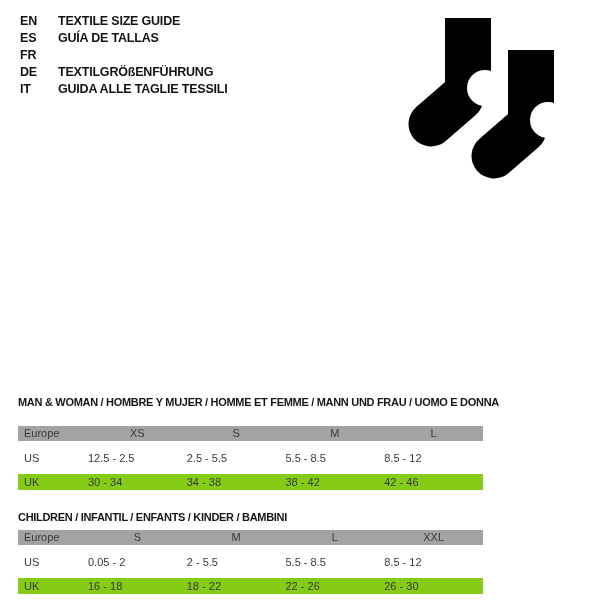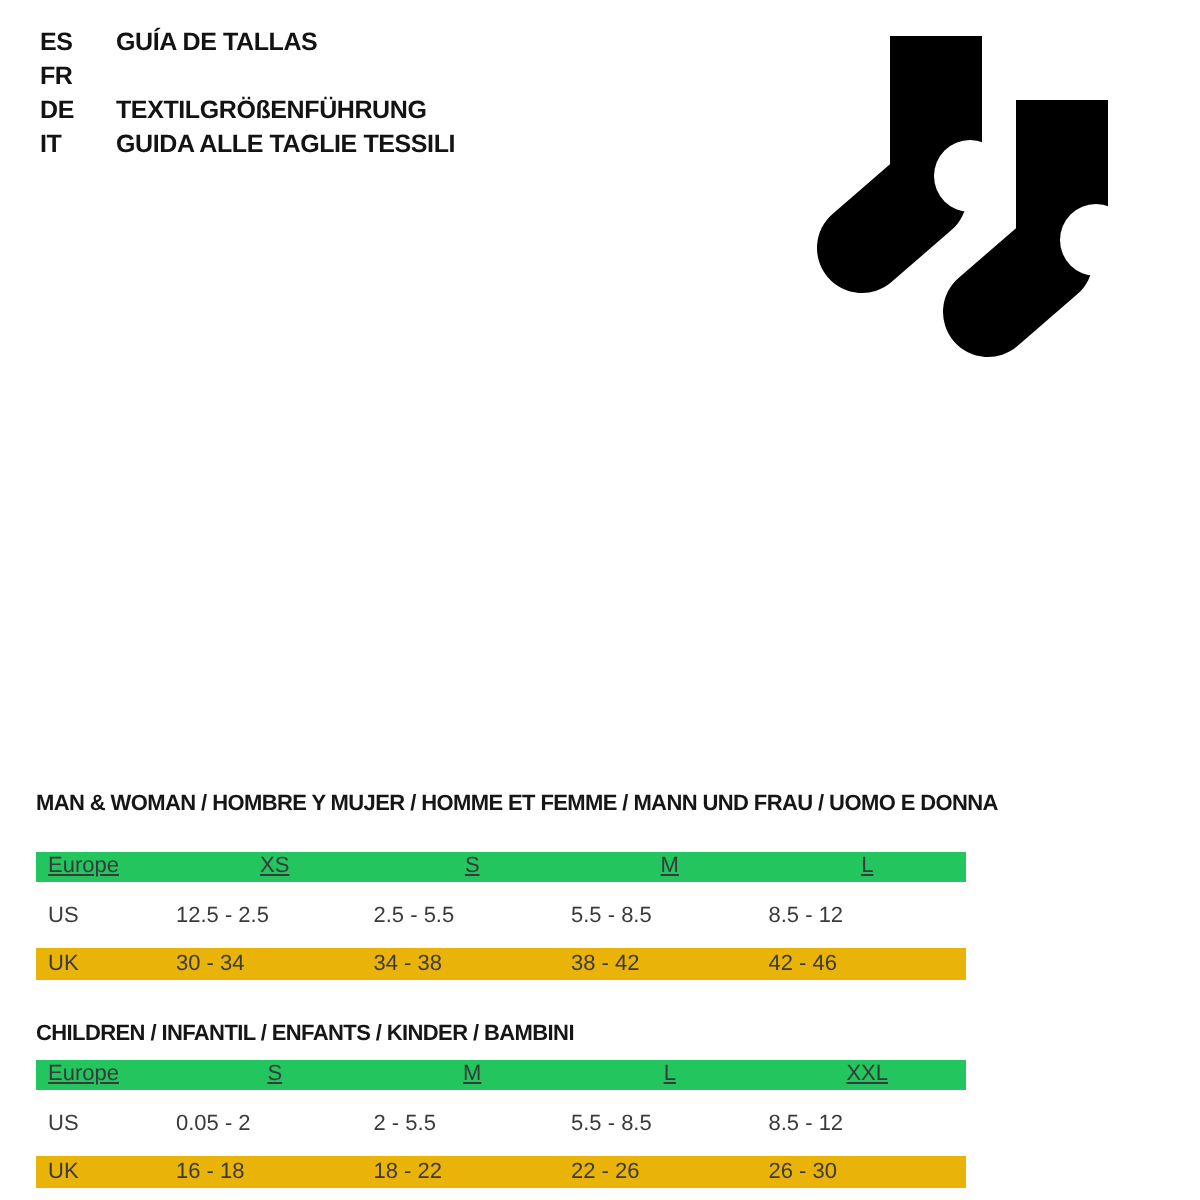--- a/index.html
+++ b/index.html
@@ -62,31 +62,35 @@
     font-weight: 400;
     padding: 0;
     height: 15px;
     line-height: 15px;
     white-space: nowrap;
   }
   .size-table th:first-child, .size-table td:first-child {
     text-align: left;
     padding-left: 6px;
   }
-  tr.head-row  { background: #22c55e; text-decoration: underline; }
+  tr.head-row  { background: #a3a3a3; }
   tr.head-row th { height: 15px; }
   tr.row-us td { background: #ffffff; height: 31px; line-height: 16px; }
-  tr.row-uk td { background: #eab308; height: 16px; line-height: 16px; }
+  tr.row-uk td { background: #84cc16; height: 16px; line-height: 16px; }
 </style>
 </head>
 <body>
 
 <div class="page">
 
   <div class="lang-list">
+    <div class="lang-row">
+      <span class="lang-code">EN</span>
+      <span class="lang-label">TEXTILE SIZE GUIDE</span>
+    </div>
     <div class="lang-row">
       <span class="lang-code">ES</span>
       <span class="lang-label">GUÍA DE TALLAS</span>
     </div>
     <div class="lang-row">
       <span class="lang-code">FR</span>
     </div>
     <div class="lang-row">
       <span class="lang-code">DE</span>
       <span class="lang-label">TEXTILGRÖßENFÜHRUNG</span>

